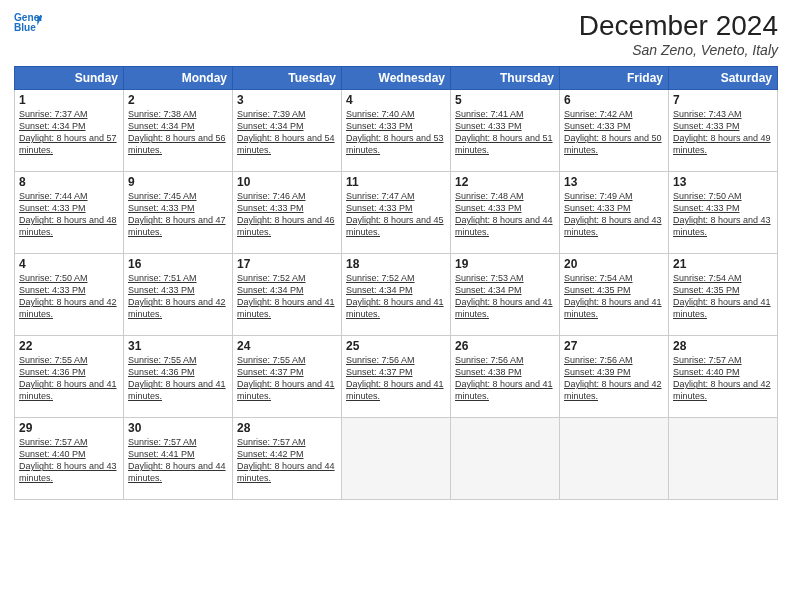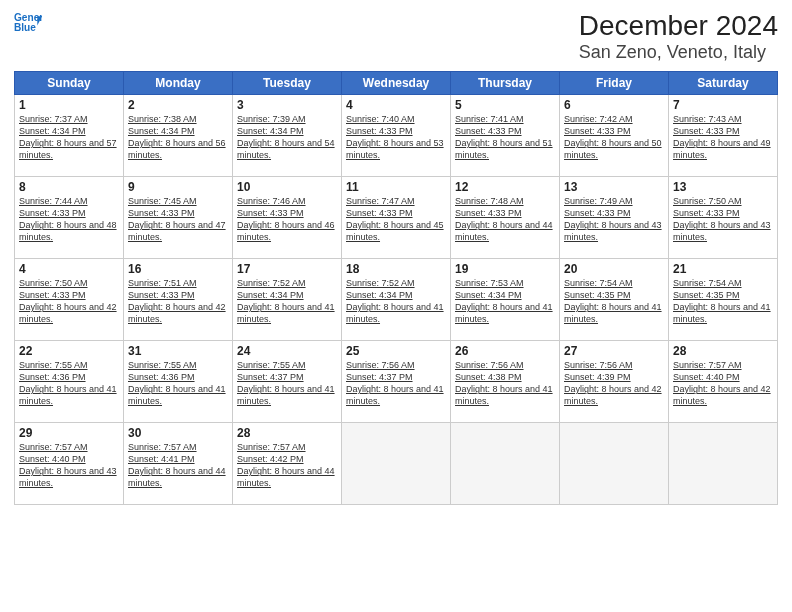--- a/index.html
+++ b/index.html
@@ -25,41 +25,43 @@
     .logo {
       display: flex;
       align-items: center;
       gap: 2px;
     }
     .logo-icon {
       width: 28px;
       height: 28px;
     }
     .title-block {
+      text-align: right;
     }
     .month-title {
       font-size: 28px;
       font-weight: normal;
       color: #222;
     }
     .location {
-      font-size: 18px;
+      font-size: 14px;
       color: #444;
+      font-style: italic;
     }
     .calendar {
       width: 100%;
       border-collapse: collapse;
     }
     .calendar th {
       background: #3a6fc4;
       color: #fff;
       font-size: 12px;
       font-weight: bold;
       padding: 4px 5px;
-      text-align: center;
+      text-align: right;
       border: 1px solid #2a5ab0;
     }
     .calendar td {
       border: 1px solid #ccc;
       vertical-align: top;
       padding: 3px 4px;
       width: 14.28%;
       font-size: 9.5px;
       color: #222;
       height: 82px;

